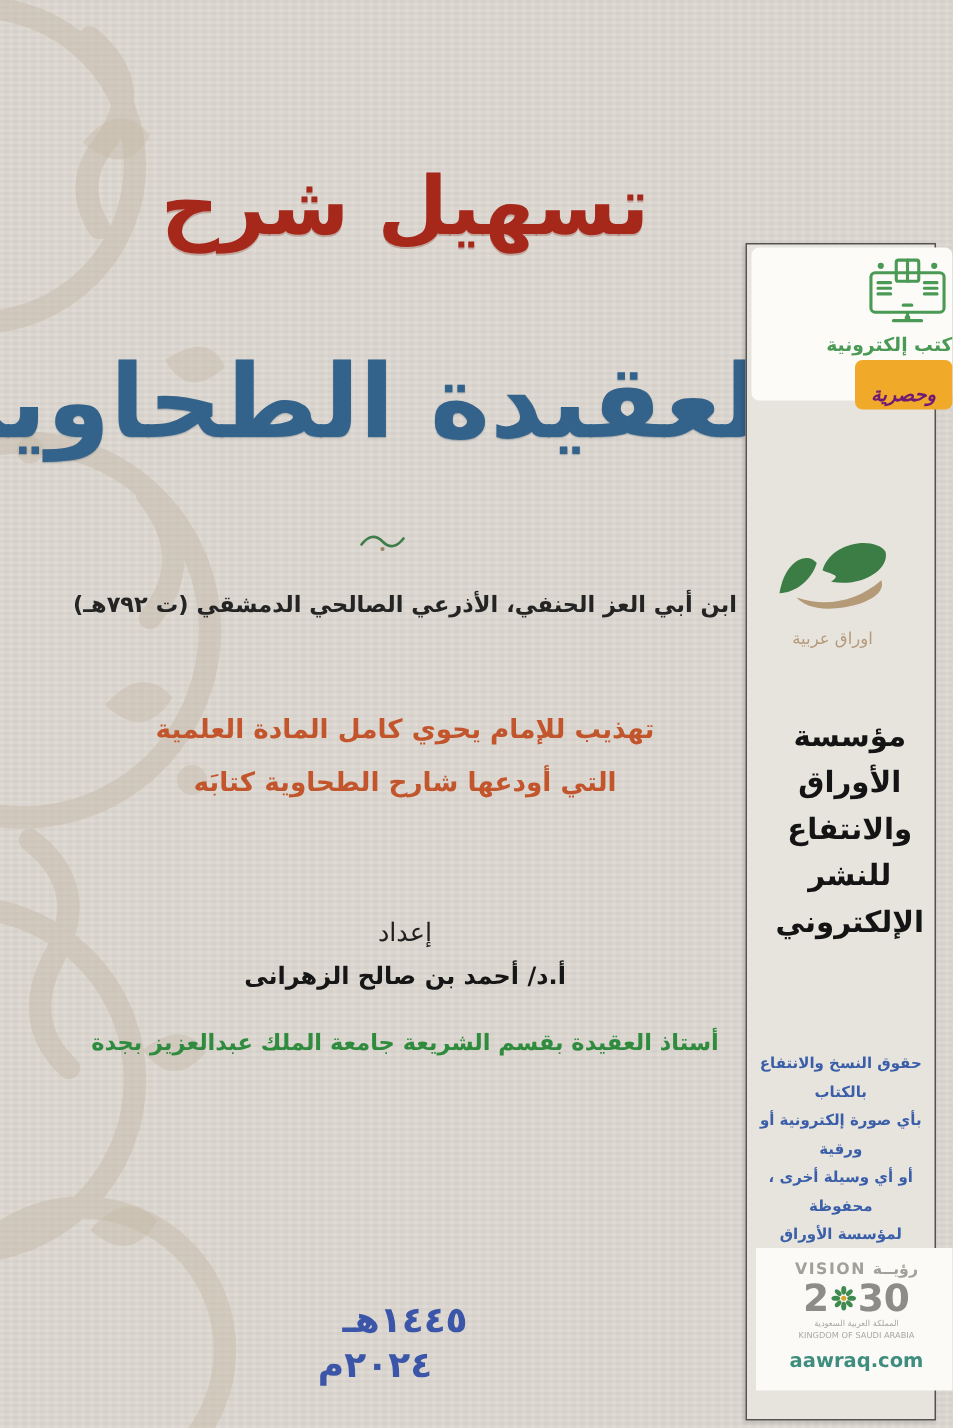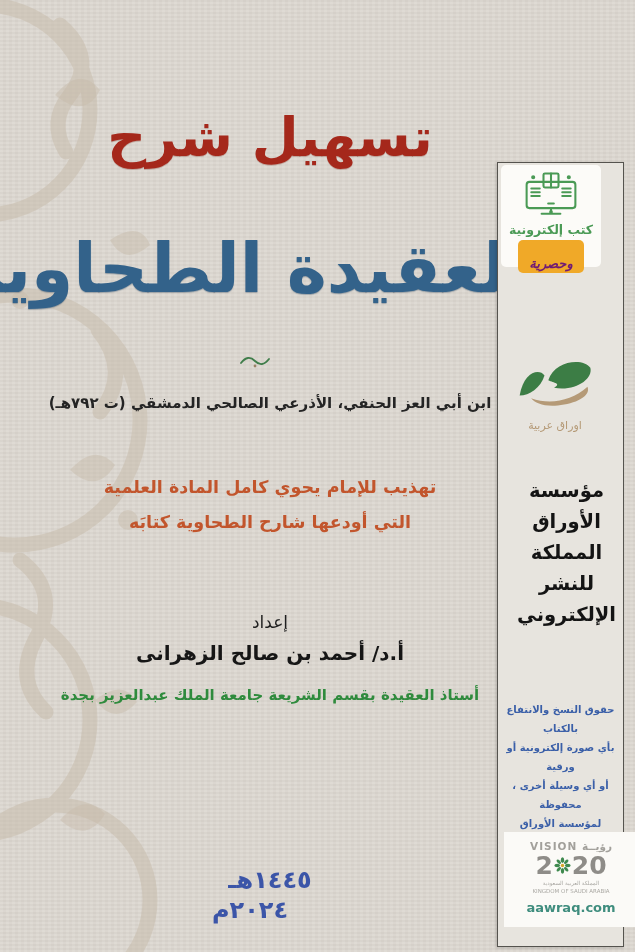--- a/index.html
+++ b/index.html
@@ -20,31 +20,31 @@
 
   
   .series-title{left:40px;top:106px;width:460px;font-size:54px;font-weight:bold;color:#a5281b;
     text-shadow:0 1px 0 rgba(120,30,20,.25);}
   .main-title{left:10px;top:218px;width:520px;font-size:68px;font-weight:bold;color:#33628a;
     white-space:nowrap;line-height:1.5;text-shadow:0 1px 1px rgba(20,50,80,.3);}
   .flourish{left:238px;top:352px;}
   .author{left:30px;top:390px;width:480px;font-size:15px;font-weight:bold;color:#242424;line-height:1.85;}
   .subtitle{left:60px;top:470px;width:420px;font-size:17.5px;font-weight:bold;color:#c2552c;line-height:2.0;}
   .i3dad{left:40px;top:612px;width:460px;font-size:17px;color:#1f1f1f;}
-  .preparer{left:40px;top:641px;width:460px;font-size:20px;font-weight:bold;color:#161616;}
+  .preparer{left:40px;top:641px;width:460px;font-size:16px;font-weight:bold;color:#161616;}
   .green-line{left:20px;top:686px;width:500px;font-size:15px;font-weight:bold;color:#2f8b3d;}
   .dates{left:40px;top:866px;width:460px;color:#3b55a8;font-weight:bold;}
   .date1{font-size:24px;display:block;}
   .date2{font-size:24px;display:block;position:relative;left:-20px;margin-top:2px;}
 
   
   .sidebar{left:497px;top:162px;width:125px;height:783px;background:#e7e4de;
     border:1px solid #55534e;box-shadow:-1px 1px 3px rgba(0,0,0,.18);}
-  .ebox{left:3px;top:2px;width:100px;height:102px;background:#fcfbf8;border-radius:5px;
-    text-align:center;padding-top:5px;box-sizing:border-box;}
+  .ebox{left:3px;top:2px;width:134px;height:102px;background:#fcfbf8;border-radius:5px;
+    text-align:right;padding-top:5px;box-sizing:border-box;}
   .ebooks-l1{display:block;color:#4a9a55;font-size:12.5px;font-weight:bold;margin-top:-2px;}
   .ebooks-badge{display:inline-block;background:#f0a928;color:#701a75;font-size:13px;font-weight:bold;
     padding:16px 11px 2px;border-radius:5px;margin-top:3px;font-style:italic;}
   .awraq{left:0;top:192px;width:114px;text-align:center;}
   .awraq-cap{display:block;color:#b59a77;font-size:11px;margin-top:2px;}
   .inst{left:0;top:312px;width:125px;text-align:center;font-size:19.5px;font-weight:bold;color:#141414;
     line-height:31px;}
   .inst span{display:block;padding-left:12px;}
   .copy{left:0;top:537px;width:125px;text-align:center;font-size:10px;font-weight:bold;color:#3a5fa8;
     line-height:1.9;box-sizing:border-box;padding:0 4px;}
@@ -136,21 +136,21 @@
       <path d="M8 42 C12 18 28 13 34 21 C30 34 18 42 8 42 Z" fill="#3c7d45"></path>
       <path d="M38 26 C44 6 74 2 82 13 C85 25 66 38 44 34 C52 29 44 29 38 26 Z" fill="#3c7d45"></path>
       <path d="M20 45 C40 52 62 48 79 33 C83 43 66 51 48 52.5 C34 54 24 50 20 45 Z" fill="#b59a77"></path>
     </svg>
     <span class="awraq-cap rtl">اوراق عربية</span>
   </div>
 
   <div class="abs inst rtl">
     <span>مؤسسة</span>
     <span>الأوراق</span>
-    <span>المملكة</span>
+    <span>والانتفاع</span>
     <span>للنشر</span>
     <span>الإلكتروني</span>
   </div>
 
   <div class="abs copy rtl">
     <span>حقوق النسخ والانتفاع بالكتاب</span>
     <span>بأي صورة إلكترونية أو ورقية</span>
     <span>أو أي وسيلة أخرى ، محفوظة</span>
     <span>لمؤسسة الأوراق الثقافية</span>
   </div>
@@ -171,21 +171,21 @@
           <ellipse cx="16.2" cy="10" rx="3.4" ry="2"></ellipse>
           <g transform="rotate(45 10 10)">
             <ellipse cx="10" cy="3.8" rx="1.8" ry="3.2"></ellipse>
             <ellipse cx="10" cy="16.2" rx="1.8" ry="3.2"></ellipse>
             <ellipse cx="3.8" cy="10" rx="3.2" ry="1.8"></ellipse>
             <ellipse cx="16.2" cy="10" rx="3.2" ry="1.8"></ellipse>
           </g>
           <circle cx="10" cy="10" r="2" fill="#d4a62a"></circle>
         </g>
       </svg>
-      <span>20</span>
+      <span>30</span>
     </div>
     <div class="v-country">
       <span class="rtl">المملكة العربية السعودية</span>
       <span>KINGDOM OF SAUDI ARABIA</span>
     </div>
     <div class="v-site">aawraq.com</div>
   </div>
 
 </div>
 

